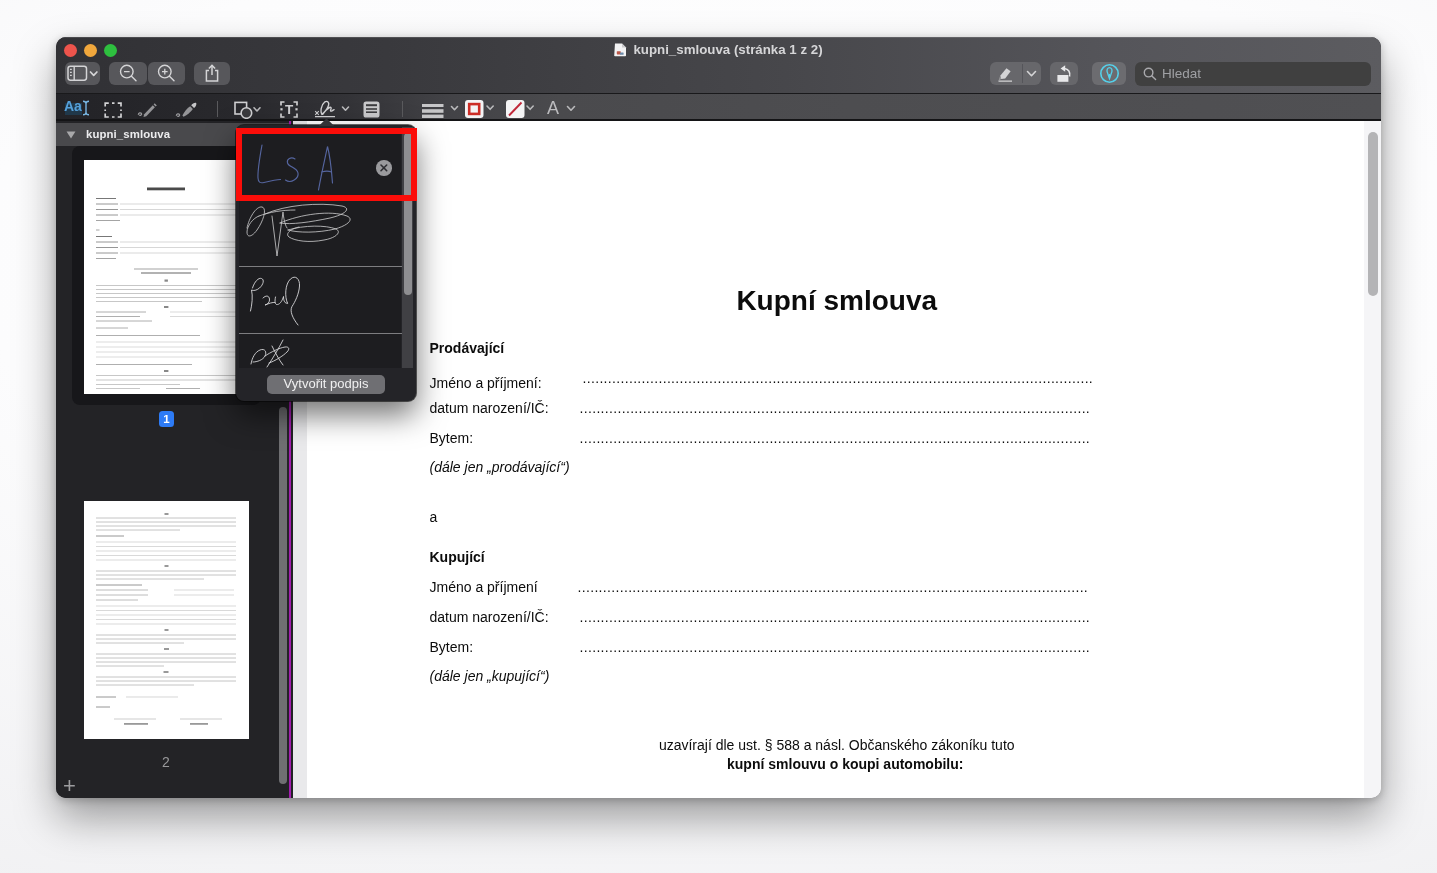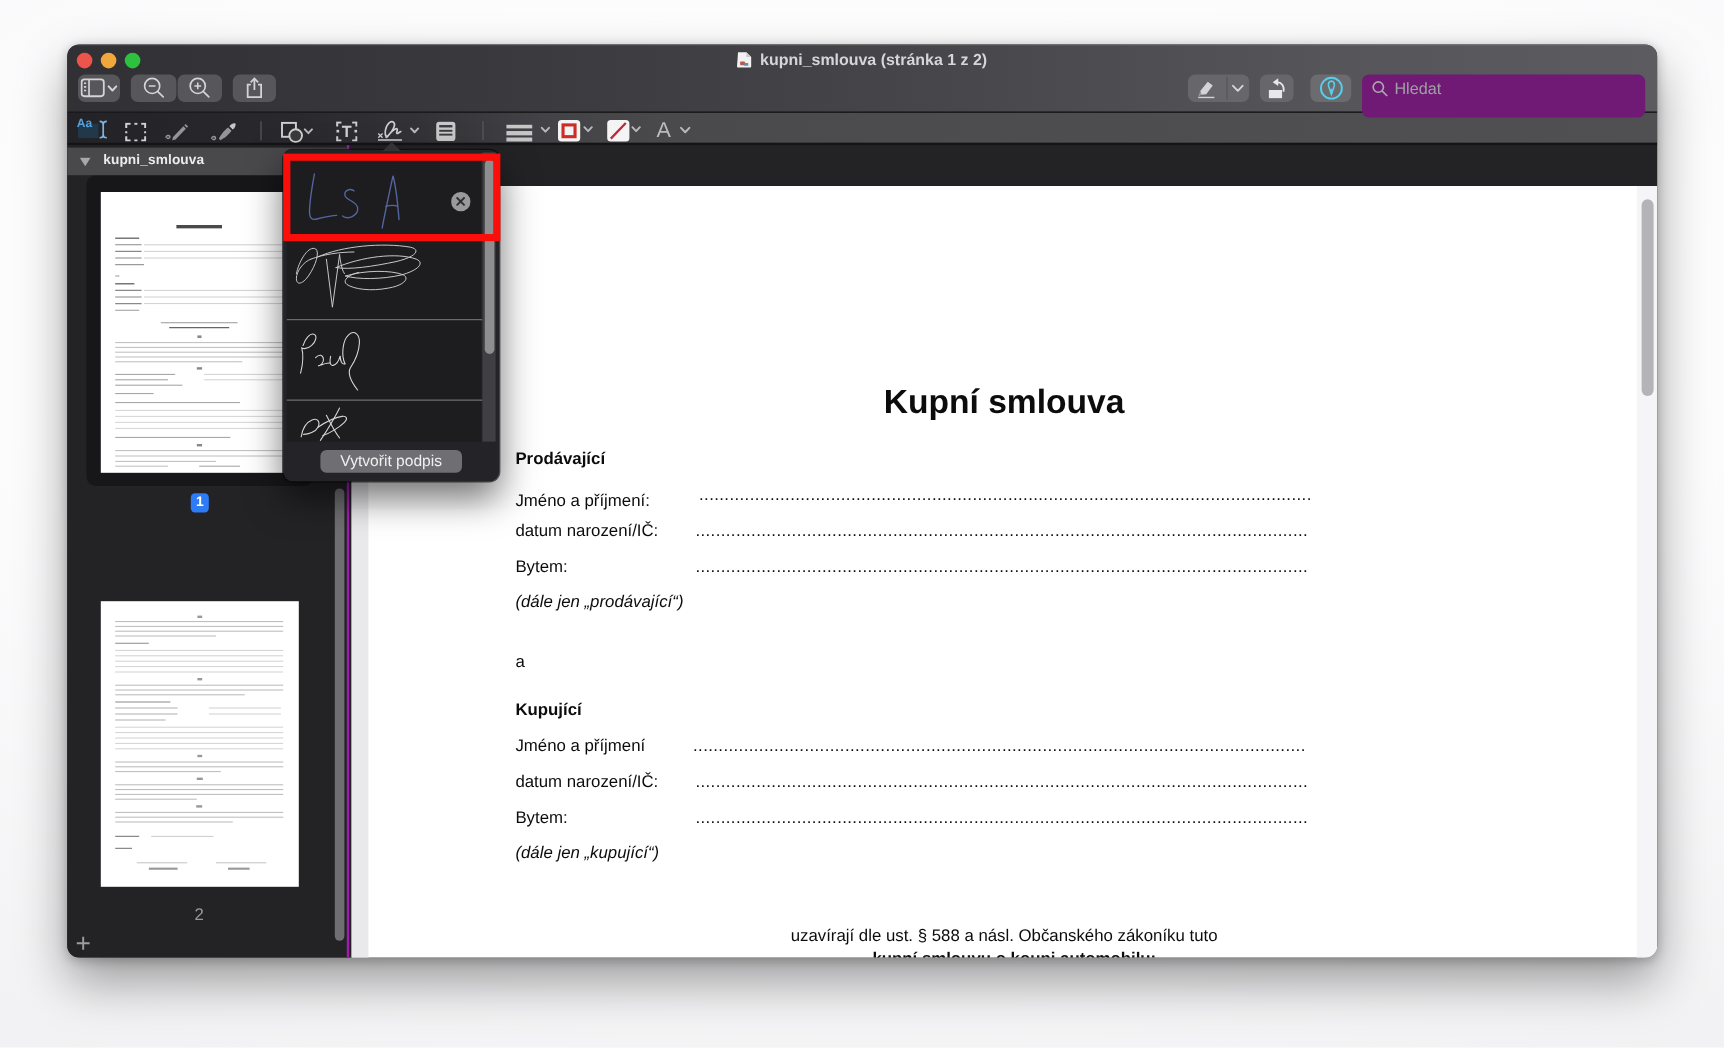--- a/index.html
+++ b/index.html
@@ -11,30 +11,30 @@
 #toolrow{position:absolute;left:0;top:0;width:100%;height:56px;
 background:linear-gradient(90deg,#313135 0%,#39393d 25%,#47474b 55%,#55555a 80%,#5c5c60 100%);
 box-shadow:inset 0 1px 0 rgba(255,255,255,.12);}
 #annbar{position:absolute;left:0;top:56px;width:100%;height:28px;
 background:linear-gradient(90deg,#232327 0%,#29292d 14%,#333337 22%,#434347 30%,#4a4a4d 38%,#4d4d50 60%,#505053 100%);
 border-top:1px solid #19191b;border-bottom:2px solid #141416;}
 .tl{position:absolute;top:7px;width:13px;height:13px;border-radius:50%;}
 .btn{position:absolute;top:25px;height:23px;background:#57575b;border-radius:6px;}
 .btn svg,.field svg{position:absolute;}
 #wintitle{position:absolute;top:5px;left:0;width:100%;text-align:center;font-size:13.3px;font-weight:700;color:#d6d6d8;}
-.field{position:absolute;top:25px;height:36px;background:#701a75;border-radius:6px;padding-left:44px;}
+.field{position:absolute;top:25px;height:24px;background:#404040;border-radius:6px;padding-left:44px;}
 #sidebar{position:absolute;left:0;top:84px;width:234.5px;height:677px;background:#232326;border-right:2px solid #a21caf;}
 #sbhead{position:absolute;left:0;top:2px;width:100%;height:23px;background:#49494c;color:#ececee;font-size:11.4px;font-weight:700;line-height:23px;letter-spacing:.1px;}
 #selrect{position:absolute;left:16px;top:25px;width:189px;height:259px;background:#17171a;border-radius:8px;}
 .thumb{position:absolute;left:28px;width:165px;background:#fff;}
 #badge1{position:absolute;left:103px;top:290px;width:15px;height:16px;background:#2d7bf6;border-radius:3.5px;color:#fff;font-size:11.5px;font-weight:700;text-align:center;line-height:16px;}
 #lbl2{position:absolute;left:0;top:633px;width:220px;text-align:center;color:#98989a;font-size:14px;}
 #plus{position:absolute;left:7px;top:652px;color:#9c9c9e;font-size:22px;font-weight:300;}
 #sbscroll{position:absolute;left:222.5px;top:286px;width:8.5px;height:377px;background:#6f6f72;border-radius:4.25px;}
-#docarea{position:absolute;left:236.5px;top:84px;width:1088.5px;height:677px;background:#fff;margin-top:34px;}
+#docarea{position:absolute;left:236.5px;top:84px;width:1088.5px;height:677px;background:#fff;}
 #lgutter{position:absolute;left:0;top:0;width:14px;height:677px;background:#e9e9eb;}
 #wscrolltrack{position:absolute;left:1071px;top:0;width:17.5px;height:677px;background:#f5f5f7;}
 #wscroll{position:absolute;left:1075px;top:11px;width:10px;height:164px;background:#b4b4b6;border-radius:5px;}
 .doctext{position:absolute;color:#0c0c0c;font-size:14px;white-space:nowrap;}
 .b{font-weight:700;}
 .ctr{width:100%;text-align:center;left:0;}
 .dl{letter-spacing:0.33px;}
 #popover{position:absolute;left:236px;top:125px;width:180px;height:276px;background:#242428;border-radius:8px;box-shadow:0 14px 30px rgba(0,0,0,.55),0 0 0 1px rgba(8,8,8,.6);z-index:30;}
 #poparrow{position:absolute;left:81px;top:-6px;width:19px;height:6.5px;overflow:hidden;z-index:31;}
 #poparrow div{position:absolute;left:3px;top:2px;width:13px;height:13px;background:#333337;transform:rotate(45deg);border-radius:2px;}
@@ -45,21 +45,21 @@
 #popbtn{position:absolute;left:31px;top:250px;width:118px;height:18.5px;background:#6f6f73;border-radius:5px;color:#f0f0f1;font-size:13px;text-align:center;line-height:18.5px;}
 #closebtn{position:absolute;left:140px;top:35px;width:15.5px;height:15.5px;border-radius:50%;background:#9a9a9d;}
 #redrect{position:absolute;left:236px;top:127.5px;width:180.5px;height:73px;border:6.3px solid #fb0d09;z-index:50;}
 </style></head>
 <body>
 <div id="stage">
 <div id="win">
   <div id="toolrow"></div>
   <div id="annbar">
     <div style="position:absolute;left:8.5px;top:8.5px;width:17px;height:12.5px;background:#20384a;"></div>
-    <div style="position:absolute;left:8px;top:3.5px;font-size:10px;font-weight:700;color:#55a0da;">Aa</div>
+    <div style="position:absolute;left:8px;top:3.5px;font-size:14px;font-weight:700;color:#55a0da;">Aa</div>
     <svg width="8" height="16" viewBox="0 0 8 16" style="position:absolute;left:25.5px;top:5.5px;">
           <path d="M1 1.2 C2.5 1.2 4 1.6 4 3.5 V12.5 C4 14.4 2.5 14.8 1 14.8 M7 1.2 C5.5 1.2 4 1.6 4 3.5 M7 14.8 C5.5 14.8 4 14.4 4 12.5" fill="none" stroke="#79b7e4" stroke-width="1.4"></path>
         </svg>
     <svg width="18" height="16" viewBox="0 0 18 16" style="position:absolute;left:47.5px;top:8px;">
           <path d="M1.2 4.6 V1.2 H4.8 M8 1.2 h2.5 M13.7 1.2 H17 V4.6 M17 7.4 v1.6 M17 11.6 V15 H13.7 M10.5 15 H8 M4.8 15 H1.2 V11.6 M1.2 9 V7.4" fill="none" stroke="#d2d2d4" stroke-width="1.7"></path>
         </svg>
     <svg width="22" height="17" viewBox="0 0 22 17" style="position:absolute;left:81px;top:7px;">
           <path d="M1.4 13.8 C1.1 11.9 3.8 11.2 4.5 12.6 C5.1 13.9 3.2 14.9 2.1 13.9" fill="none" stroke="#959598" stroke-width="1.25"></path>
           <path d="M7.2 13.2 L15.8 4.2 L17.9 6.3 L9.3 15.3 L6.5 15.9 z" fill="#959598"></path>
           <path d="M16.6 3.4 l1.1-1.1 2.1 2.1 -1.1 1.1 z" fill="#959598"></path>

